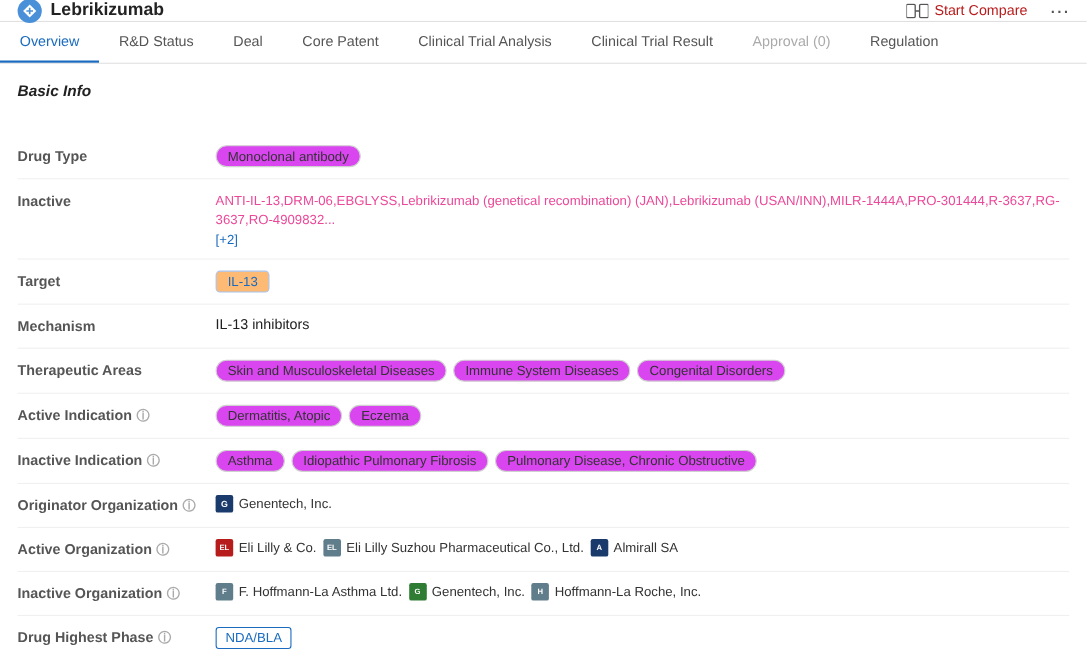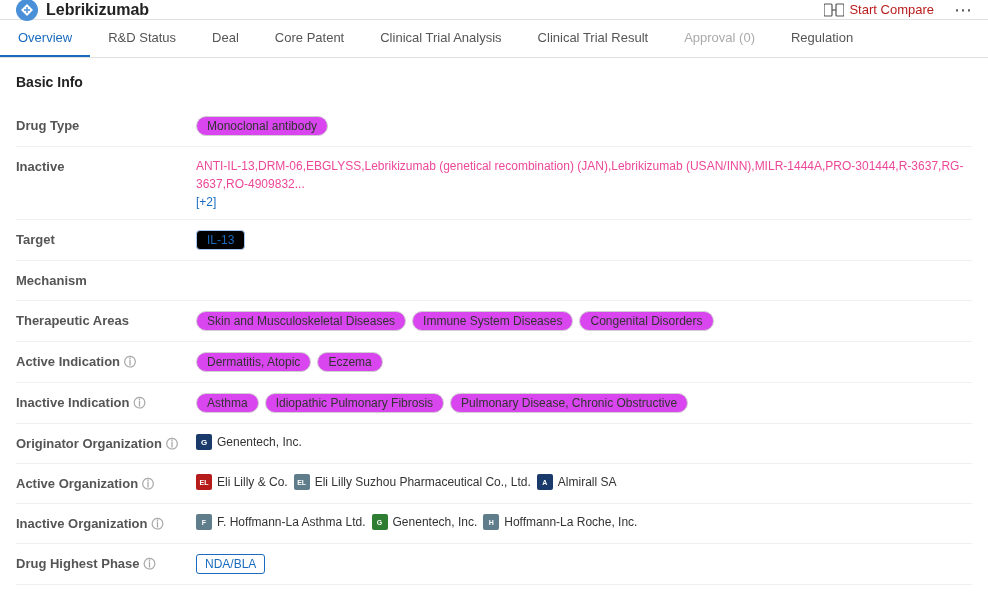--- a/index.html
+++ b/index.html
@@ -15,21 +15,21 @@
     .start-compare-btn { display: flex; align-items: center; gap: 5px; border: none; background: none; color: #b91c1c; font-size: 13px; cursor: pointer; padding: 4px 8px; }
 
     
     .nav-tabs { display: flex; border-bottom: 1px solid #e0e0e0; padding: 0 0; }
     .nav-tab { padding: 10px 18px; font-size: 13px; color: #555; cursor: pointer; border-bottom: 2px solid transparent; white-space: nowrap; }
     .nav-tab.active { color: #1a6bbf; border-bottom: 2px solid #1a6bbf; font-weight: 500; }
     .nav-tab.disabled { color: #aaa; cursor: default; }
 
     
     .content { padding: 16px 16px; }
-    .section-title { font-size: 14px; font-weight: 600; color: #222; margin-bottom: 16px; }
+    .section-title { font-size: 14px; font-weight: 600; color: #222; margin-bottom: 32px; font-style: italic; }
 
     
     .info-row { display: flex; align-items: flex-start; padding: 10px 0; border-bottom: 1px solid #f0f0f0; min-height: 40px; }
     .info-label { width: 180px; min-width: 180px; color: #555; font-size: 13px; display: flex; align-items: flex-start; gap: 4px; padding-top: 2px; font-weight: bold; }
     .info-label .help-icon { color: #aaa; font-size: 12px; cursor: pointer; }
     .info-value { flex: 1; display: flex; flex-wrap: wrap; align-items: flex-start; gap: 6px; }
 
     
     .tag { display: inline-flex; align-items: center; padding: 2px 10px; border: 1px solid #d0d0d0; border-radius: 12px; font-size: 12px; color: #333; background: #d946ef; white-space: nowrap; text-align: center; }
 
@@ -45,21 +45,21 @@
     .org-logo { width: 16px; height: 16px; border-radius: 2px; display: inline-flex; align-items: center; justify-content: center; font-size: 8px; font-weight: bold; color: white; }
     .org-logo-blue { background: #1a3a6b; }
     .org-logo-green { background: #2e7d32; }
     .org-logo-red { background: #b71c1c; }
     .org-logo-gray { background: #607d8b; }
 
     
     .phase-badge { border: 1.5px solid #1a6bbf; border-radius: 3px; padding: 2px 8px; font-size: 12px; color: #1a6bbf; font-weight: 500; }
 
     
-    .target-tag { display: inline-block; background: #000000; color: #1a6bbf; border: 1px solid #a8c4f0; border-radius: 4px; padding: 2px 10px; font-size: 12px; }
+    .target-tag { display: inline-block; background: #fdba74; color: #1a6bbf; border: 1px solid #a8c4f0; border-radius: 4px; padding: 2px 10px; font-size: 12px; }
   </style>
 </head>
 <body>
 
 <div class="header">
   <div class="header-left">
     <div class="drug-icon">
       <svg viewBox="0 0 14 14" xmlns="http://www.w3.org/2000/svg">
         <path d="M7 1 L13 7 L7 13 L1 7 Z" fill="white"></path>
         <line x1="4" y1="7" x2="10" y2="7" stroke="#4a90d9" stroke-width="1.5"></line>
@@ -112,20 +112,23 @@
 
   <div class="info-row">
     <div class="info-label">Target</div>
     <div class="info-value">
       <span class="target-tag">IL-13</span>
     </div>
   </div>
 
   <div class="info-row">
     <div class="info-label">Mechanism</div>
+    <div class="info-value">
+      <span class="mechanism-text">IL-13 inhibitors</span>
+    </div>
   </div>
 
   <div class="info-row">
     <div class="info-label">Therapeutic Areas</div>
     <div class="info-value" id="therapeutic-areas-container">
         <span class="tag">Skin and Musculoskeletal Diseases</span>
         <span class="tag">Immune System Diseases</span>
         <span class="tag">Congenital Disorders</span>
       </div>
   </div>

